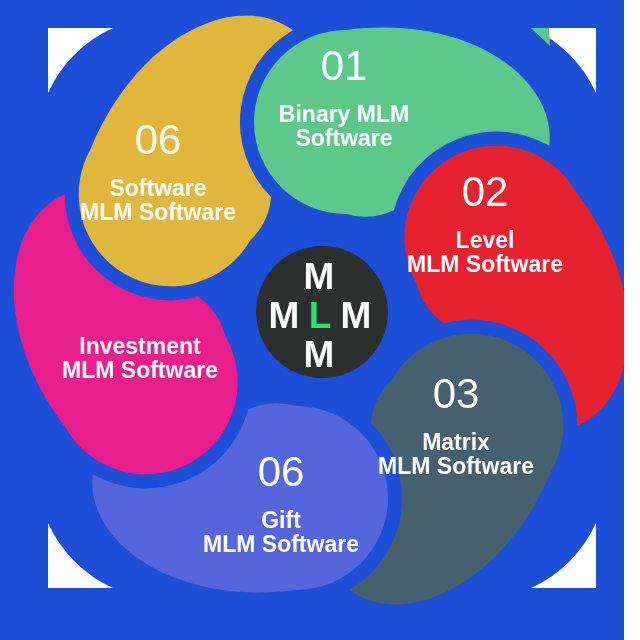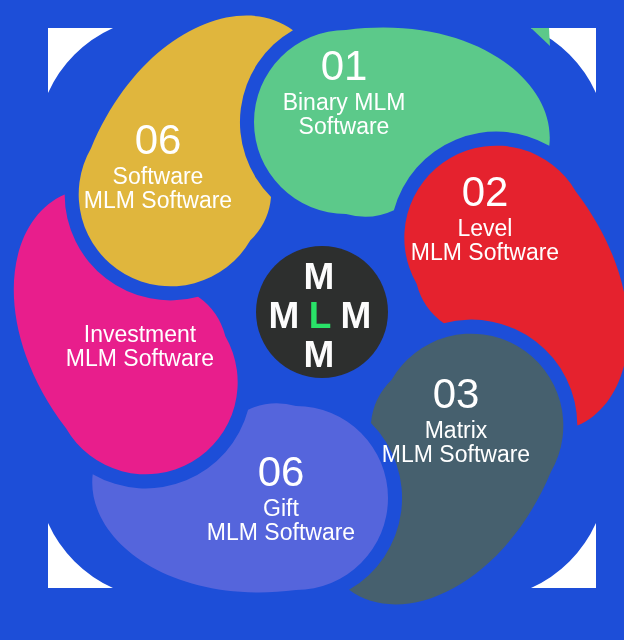--- a/index.html
+++ b/index.html
@@ -20,24 +20,24 @@
     color:#FFFFFF;
     pointer-events:none;
   }
   .seg-num{
     font-size:42px;
     line-height:44px;
     font-weight:400;
     color:#FFFFFF;
   }
   .seg-name{
-    margin-top:2px;
+    margin-top:14px;
     font-size:23px;
     line-height:24px;
-    font-weight:normal;
+    font-weight:bold;
     color:#FFFFFF;
   }
   
   .center-badge{
     position:absolute;
     left:256px;top:246px;
     width:132px;height:132px;
     border-radius:50%;
     background:#2D2F2E;
   }

